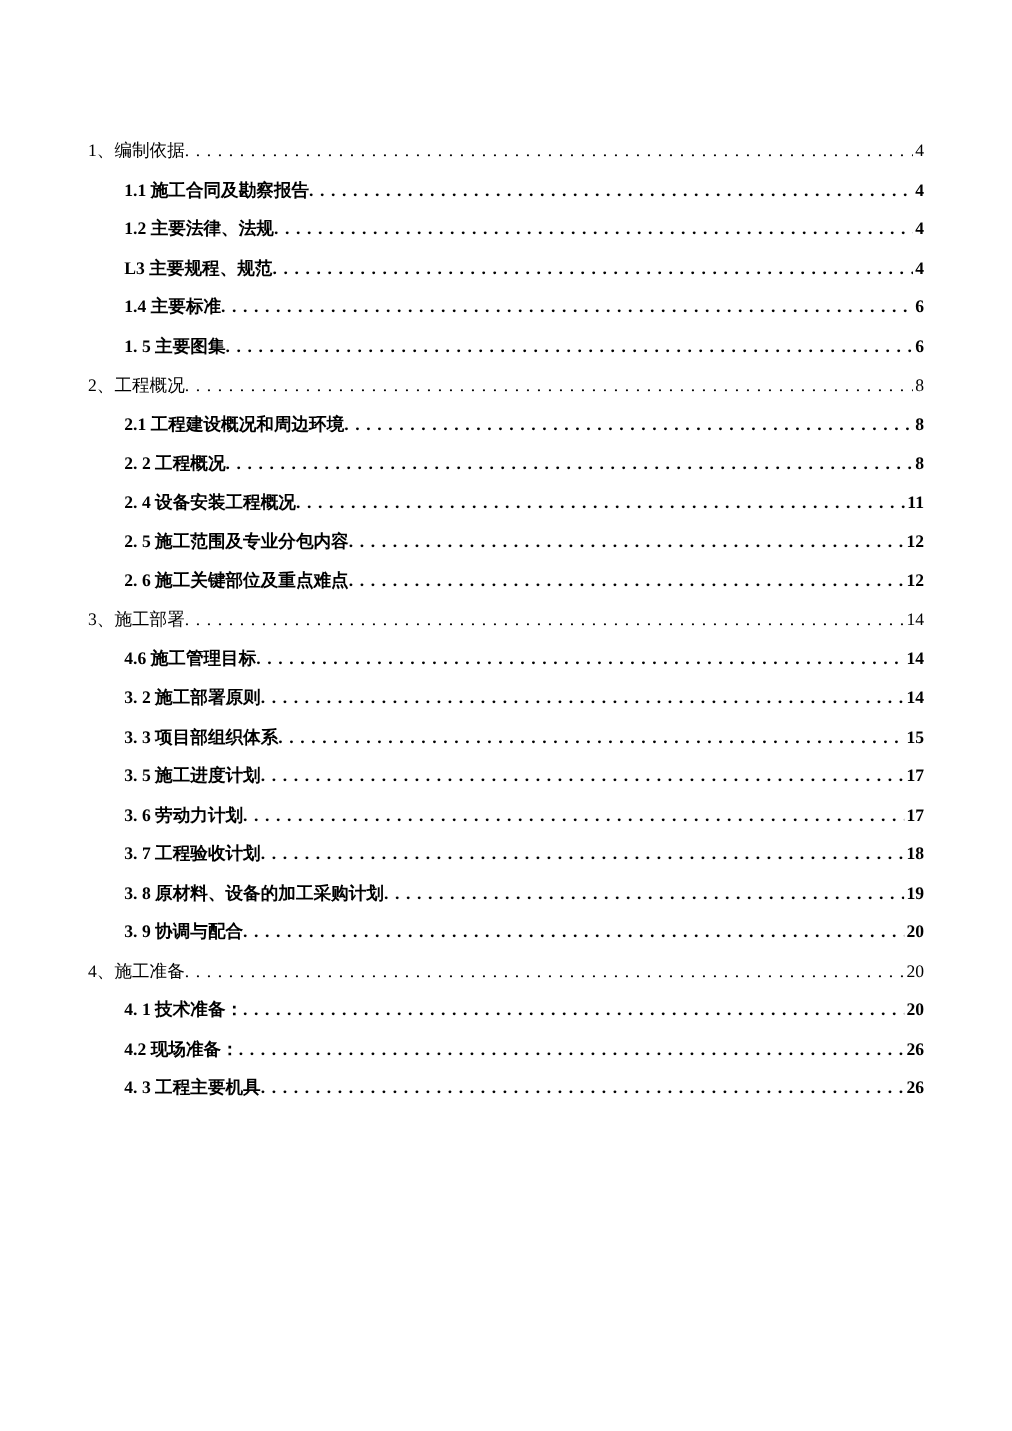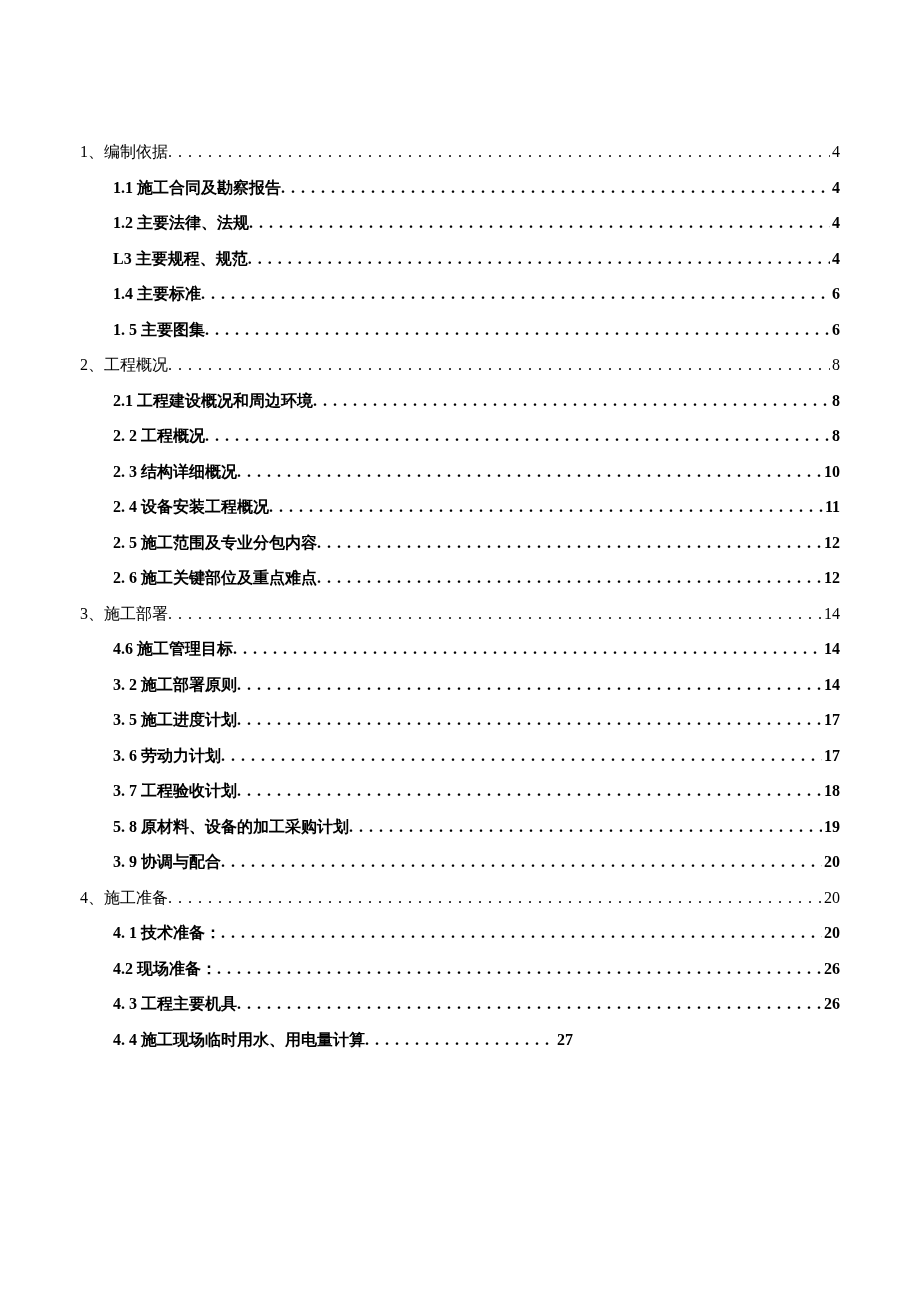--- a/index.html
+++ b/index.html
@@ -20,21 +20,20 @@
     position: absolute;
     left: 80px;
     right: 80px;
     top: 130px;
   }
   .toc-row {
     display: flex;
     align-items: flex-start;
     white-space: nowrap;
     margin-bottom: 19.5px;
-    margin-top: 14px;
   }
   .toc-row.level-1 { margin-left: 0; }
   .toc-row.level-2 { margin-left: 33px; font-weight: bold; }
   .label   { flex: 0 0 auto; }
   .leaders {
     flex: 1 1 auto;
     overflow: hidden;
     letter-spacing: 1px;
     color: #000;
   }
@@ -97,26 +96,20 @@
       <span class="leaders"></span>
       <span class="pagenum">8</span>
     </div>
     <div class="toc-row level-2">
       <span class="label">2.  2 工程概况</span>
       <span> </span>
       <span class="leaders"></span>
       <span class="pagenum">8</span>
     </div>
     <div class="toc-row level-2">
-      <span class="label">2.  3 结构详细概况</span>
-      <span> </span>
-      <span class="leaders"></span>
-      <span class="pagenum">10</span>
-    </div>
-    <div class="toc-row level-2">
       <span class="label">2.  4 设备安装工程概况</span>
       <span> </span>
       <span class="leaders"></span>
       <span class="pagenum">11</span>
     </div>
     <div class="toc-row level-2">
       <span class="label">2.  5 施工范围及专业分包内容</span>
       <span> </span>
       <span class="leaders"></span>
       <span class="pagenum">12</span>
@@ -139,39 +132,45 @@
       <span class="leaders"></span>
       <span class="pagenum">14</span>
     </div>
     <div class="toc-row level-2">
       <span class="label">3.  2 施工部署原则</span>
       <span> </span>
       <span class="leaders"></span>
       <span class="pagenum">14</span>
     </div>
     <div class="toc-row level-2">
+      <span class="label">3.  3 项目部组织体系</span>
+      <span> </span>
+      <span class="leaders"></span>
+      <span class="pagenum">15</span>
+    </div>
+    <div class="toc-row level-2">
       <span class="label">3.  5 施工进度计划</span>
       <span> </span>
       <span class="leaders"></span>
       <span class="pagenum">17</span>
     </div>
     <div class="toc-row level-2">
       <span class="label">3.  6 劳动力计划</span>
       <span> </span>
       <span class="leaders"></span>
       <span class="pagenum">17</span>
     </div>
     <div class="toc-row level-2">
       <span class="label">3.  7 工程验收计划</span>
       <span> </span>
       <span class="leaders"></span>
       <span class="pagenum">18</span>
     </div>
     <div class="toc-row level-2">
-      <span class="label">5.  8 原材料、设备的加工采购计划</span>
+      <span class="label">3.  8 原材料、设备的加工采购计划</span>
       <span> </span>
       <span class="leaders"></span>
       <span class="pagenum">19</span>
     </div>
     <div class="toc-row level-2">
       <span class="label">3.  9 协调与配合</span>
       <span> </span>
       <span class="leaders"></span>
       <span class="pagenum">20</span>
     </div>
@@ -191,20 +190,14 @@
       <span class="label">4.2 现场准备：</span>
       <span> </span>
       <span class="leaders"></span>
       <span class="pagenum">26</span>
     </div>
     <div class="toc-row level-2">
       <span class="label">4.  3 工程主要机具</span>
       <span> </span>
       <span class="leaders"></span>
       <span class="pagenum">26</span>
-    </div>
-    <div class="toc-row level-2 short">
-      <span class="label">4.  4 施工现场临时用水、用电量计算</span>
-      <span> </span>
-      <span class="leaders"></span>
-      <span class="pagenum">27</span>
     </div>
   </div>
 
 </body></html>

